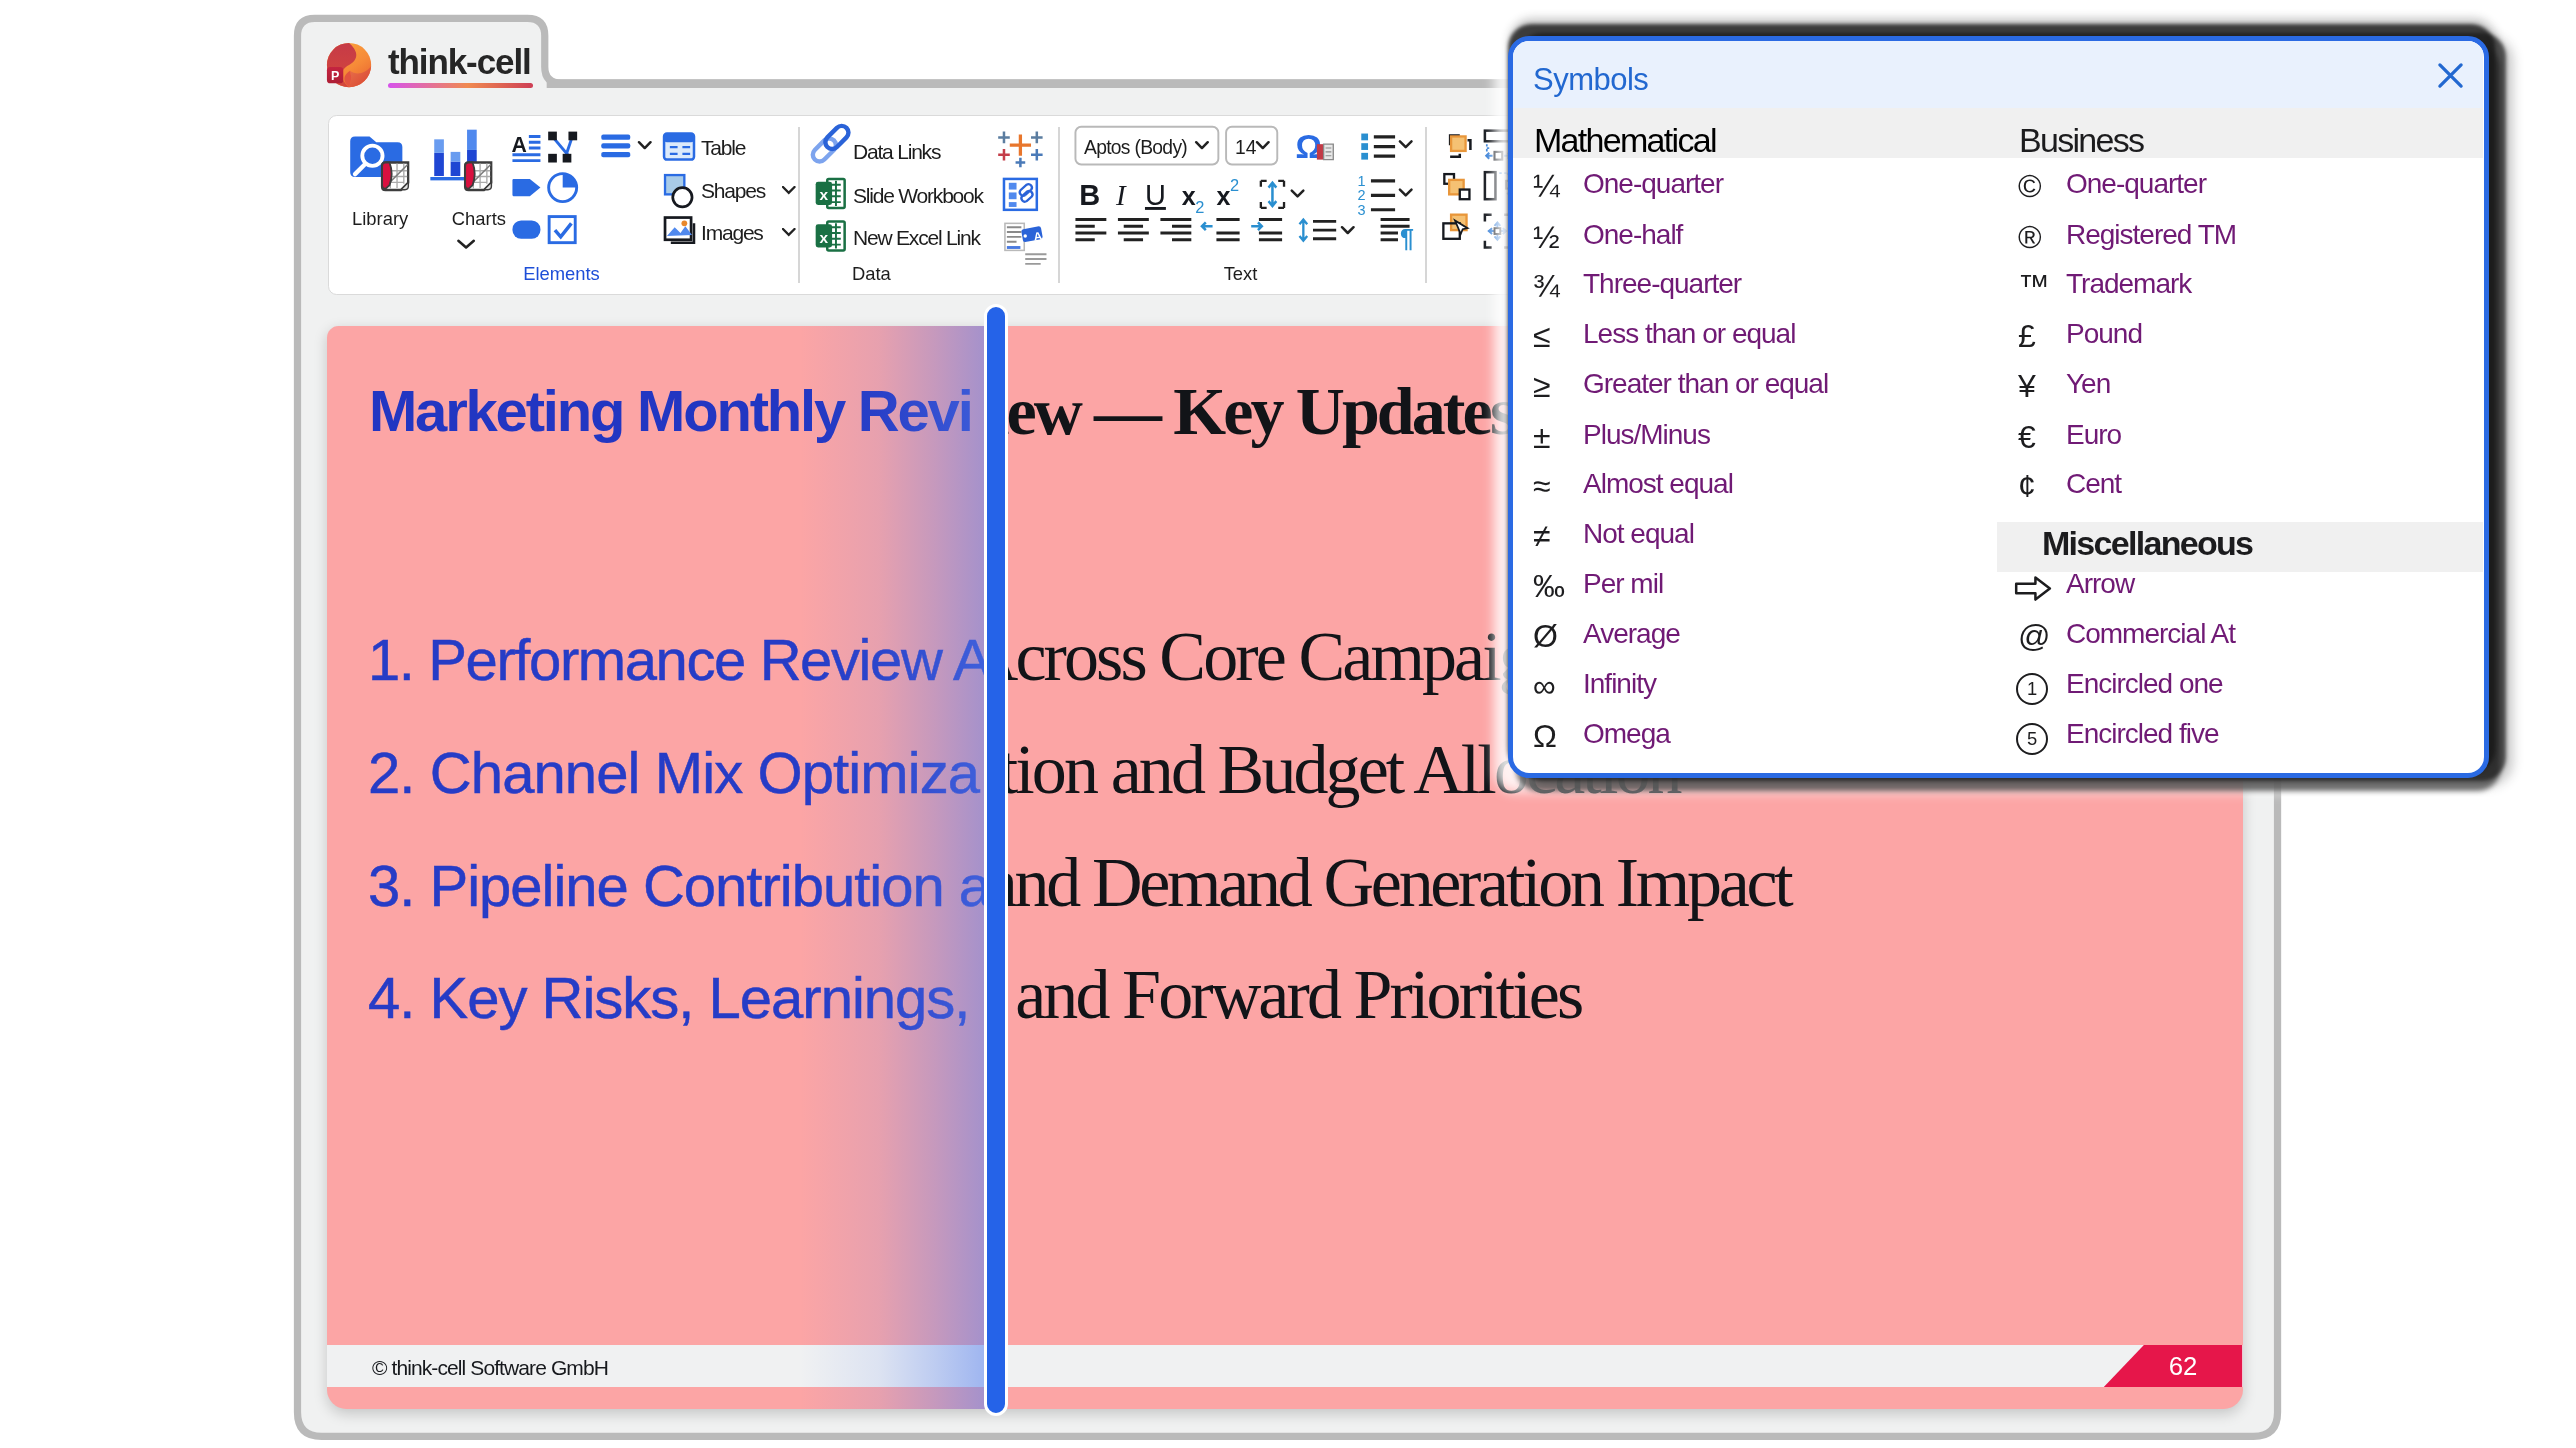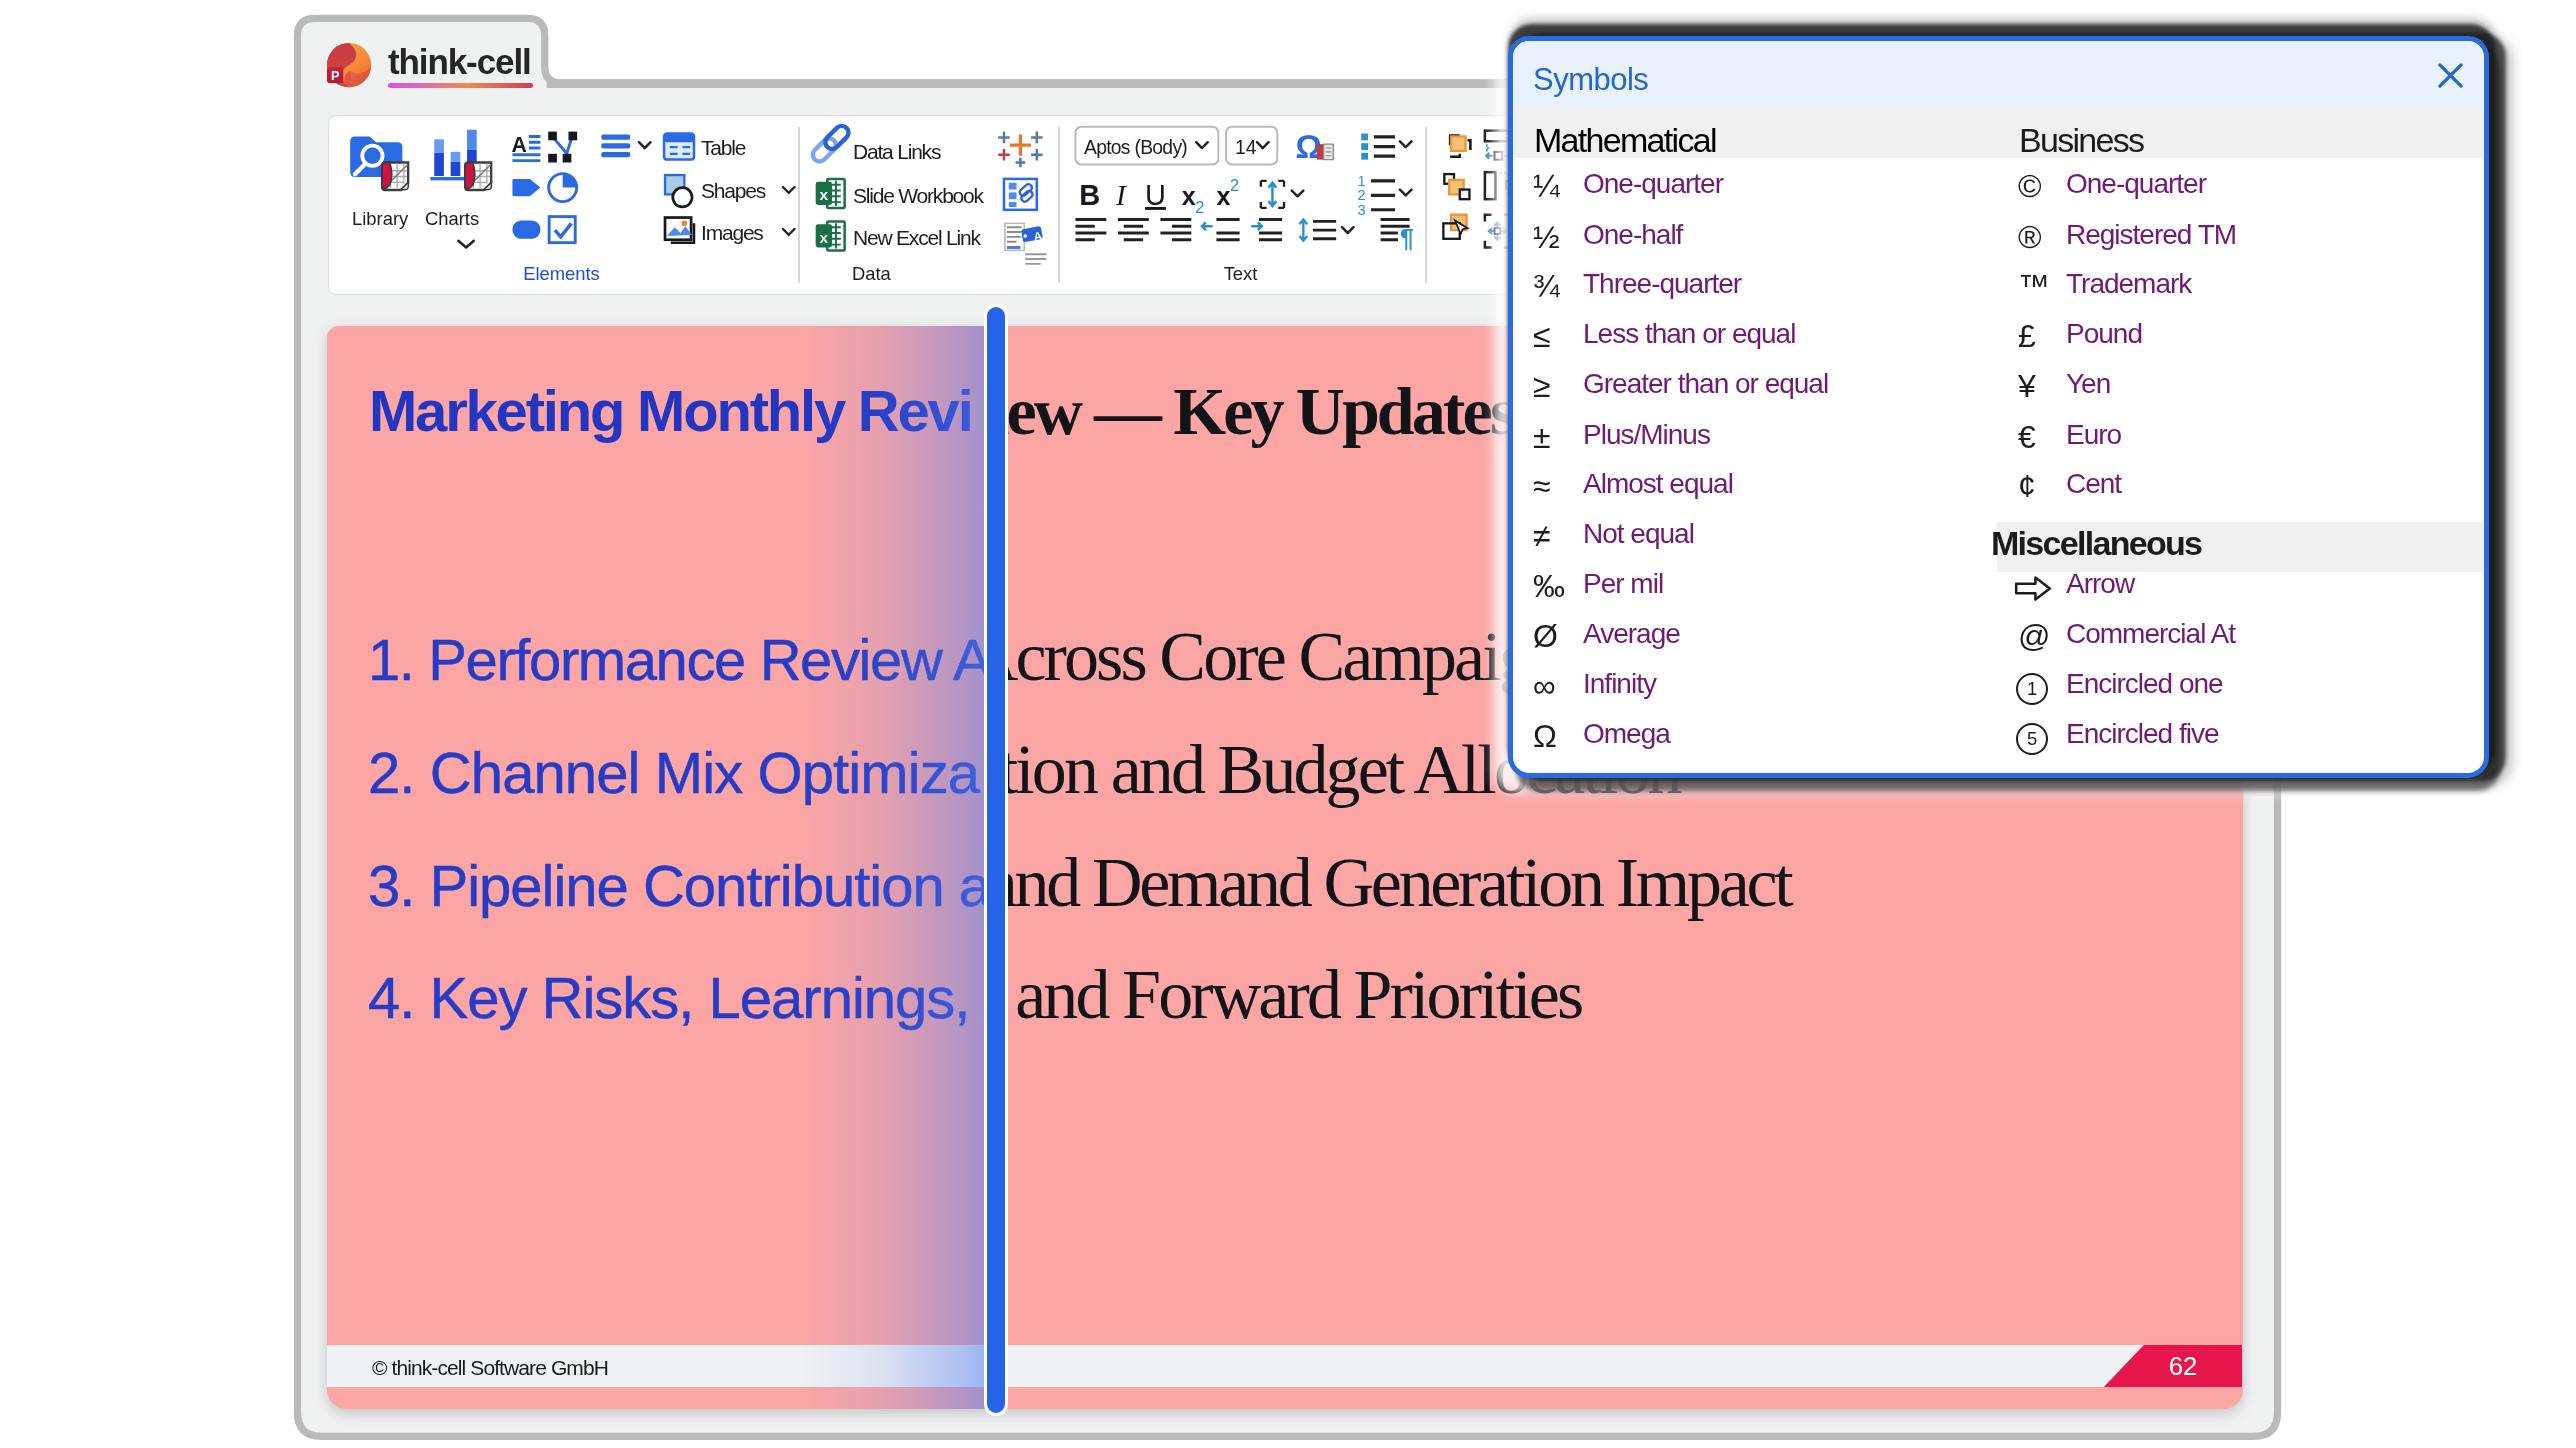--- a/index.html
+++ b/index.html
@@ -65,21 +65,21 @@
   <div class="abs" style="left:1097px;top:11.6px;width:1.9px;height:156px;background:#d6d6d6"></div>
 
   <div class="abs" style="left:156px;top:148px;width:155px;text-align:center;font-size:18.4px;color:#1d4ed8">Elements</div>
   <div class="abs" style="left:524px;top:148px;width:155px;text-align:left;font-size:18.4px;color:#1d1d1d">Data</div>
   <div class="abs" style="left:835px;top:148px;width:155px;text-align:center;font-size:18.4px;color:#1d1d1d">Text</div>
 
   <div class="abs" id="ic-library" style="left:21px;top:17.4px"></div>
   <div class="abs" style="left:11.6px;top:93px;width:81px;text-align:center;font-size:18.4px;color:#1d1d1d">Library</div>
 
   <div class="abs" id="ic-charts" style="left:104px;top:17.4px"></div>
-  <div class="abs" style="left:97px;top:93px;width:81px;text-align:left;font-size:18.4px;color:#1d1d1d">Charts</div>
+  <div class="abs" style="left:97px;top:93px;width:81px;text-align:right;font-size:18.4px;color:#1d1d1d">Charts</div>
 
   <svg class="abs" style="left:0;top:0" width="1182" height="180" viewBox="0 0 1224 186">
     <defs>
       <g id="sheet">
         <path d="M0,3.5 q0,-3.5 3.5,-3.5 h23.5 v21 l-7.5,7.5 h-16 q-3.5,0 -3.5,-3.5 z" fill="#fff" stroke="#3d3d3d" stroke-width="2.4"></path>
         <path d="M2,8.5 h24 M2,14.5 h24 M2,20.5 h21 M8.5,1 v26 M15.5,1 v25.5 M22.5,1 v21" stroke="#ababab" stroke-width="1.4"></path>
         <path d="M1.5,27 l25,-25" stroke="#7d7d7d" stroke-width="1.6"></path>
         <path d="M0,3.5 Q0,0 3.5,0 h4.2 c3.2,8.5 3.2,15 0,23.5 l-4.2,3.8 q-3.5,0 -3.5,-3.5 z" fill="#d8103f" stroke="#3d3d3d" stroke-width="1.9"></path>
         <path d="M19.5,28.2 l7.7,-7.7 v4.2 q0,3.5 -3.5,3.5 z" fill="#e2e2e2" stroke="#3d3d3d" stroke-width="1.5"></path>
       </g>
@@ -307,21 +307,21 @@
 <div class="abs" id="dialog" style="left:1508px;top:36px;width:981px;height:742px;background:#fff;border:5.8px solid #2a6ae3;border-radius:21px;box-sizing:border-box;overflow:hidden;box-shadow:2.9px -8.7px 3.9px 2.9px rgba(25,25,25,0.8), 13.5px 0 3.9px 2.9px rgba(25,25,25,0.7), 9.7px 11.6px 4.8px 1px rgba(25,25,25,0.58), 4.8px -14.5px 8.7px 2.9px rgba(40,40,40,0.25), 19.3px 3.9px 10.6px 3.9px rgba(40,40,40,0.25), -13.5px 13.5px 11.6px 0 rgba(255,255,255,0.85)">
   <div class="abs" style="left:0;top:0;width:970px;height:67px;background:#e9f1fd"></div>
   <div class="abs" style="left:20px;top:21px;font-size:31px;font-weight:normal;color:#2268d0;letter-spacing:-0.5px">Symbols</div>
   <svg class="abs" style="left:924px;top:21px" width="27" height="27" viewBox="0 0 28 28">
     <path d="M3 3 L25 25 M25 3 L3 25" stroke="#2268d0" stroke-width="3.4" stroke-linecap="round"></path>
   </svg>
   <div class="abs" style="left:0;top:67px;width:970px;height:50px;background:#f0f0f0"></div>
   <div class="abs" style="left:21px;top:80px;font-size:34px;font-weight:normal;color:#000000;letter-spacing:-1.7px">Mathematical</div>
   <div class="abs" style="left:506px;top:80px;font-size:34px;font-weight:normal;color:#1c1c1e;letter-spacing:-1.7px">Business</div>
   <div class="abs" style="left:484px;top:481px;width:486px;height:50px;background:#f0f0f0"></div>
-  <div class="abs" style="left:478px;top:483px;font-size:34px;font-weight:bold;color:#1c1c1e;letter-spacing:-1.7px">Miscellaneous</div>
+  <div class="abs" style="left:529px;top:483px;font-size:34px;font-weight:bold;color:#1c1c1e;letter-spacing:-1.7px">Miscellaneous</div>
   <div class="abs symg" style="left:20px;top:129px">¼</div>
   <div class="abs syml" style="left:70px;top:129px">One-quarter</div>
   <div class="abs symg" style="left:20px;top:180px">½</div>
   <div class="abs syml" style="left:70px;top:180px">One-half</div>
   <div class="abs symg" style="left:20px;top:229px">¾</div>
   <div class="abs syml" style="left:70px;top:229px">Three-quarter</div>
   <div class="abs symg" style="left:20px;top:279px">≤</div>
   <div class="abs syml" style="left:70px;top:279px">Less than or equal</div>
   <div class="abs symg" style="left:20px;top:329px">≥</div>
   <div class="abs syml" style="left:70px;top:329px">Greater than or equal</div>

